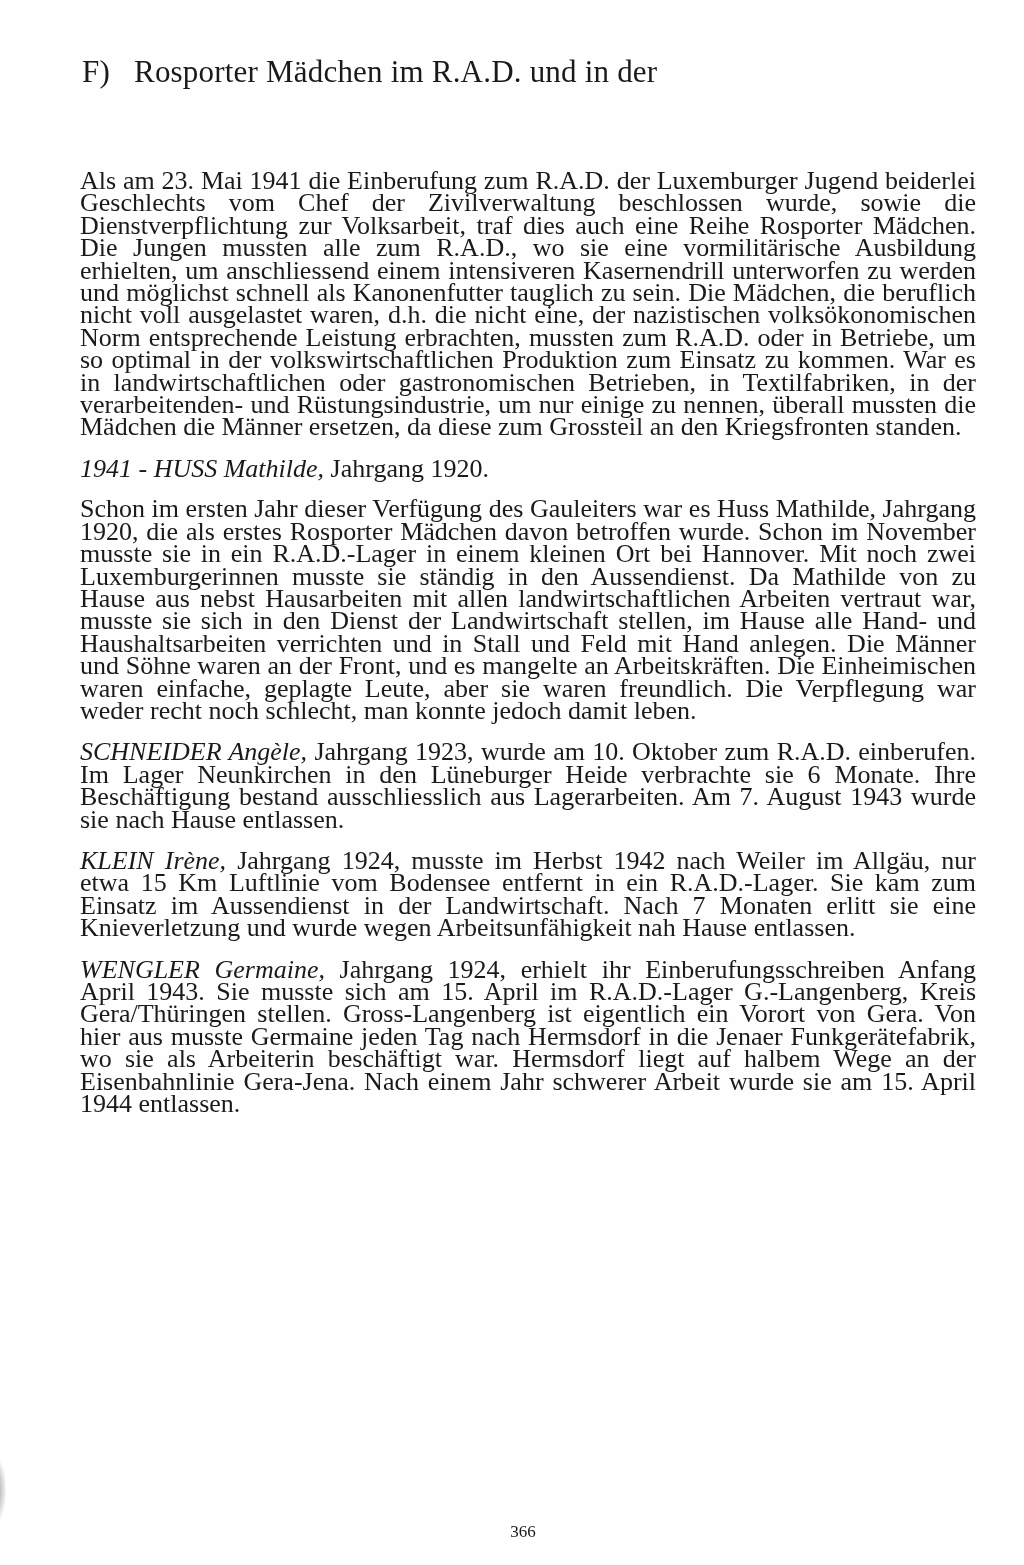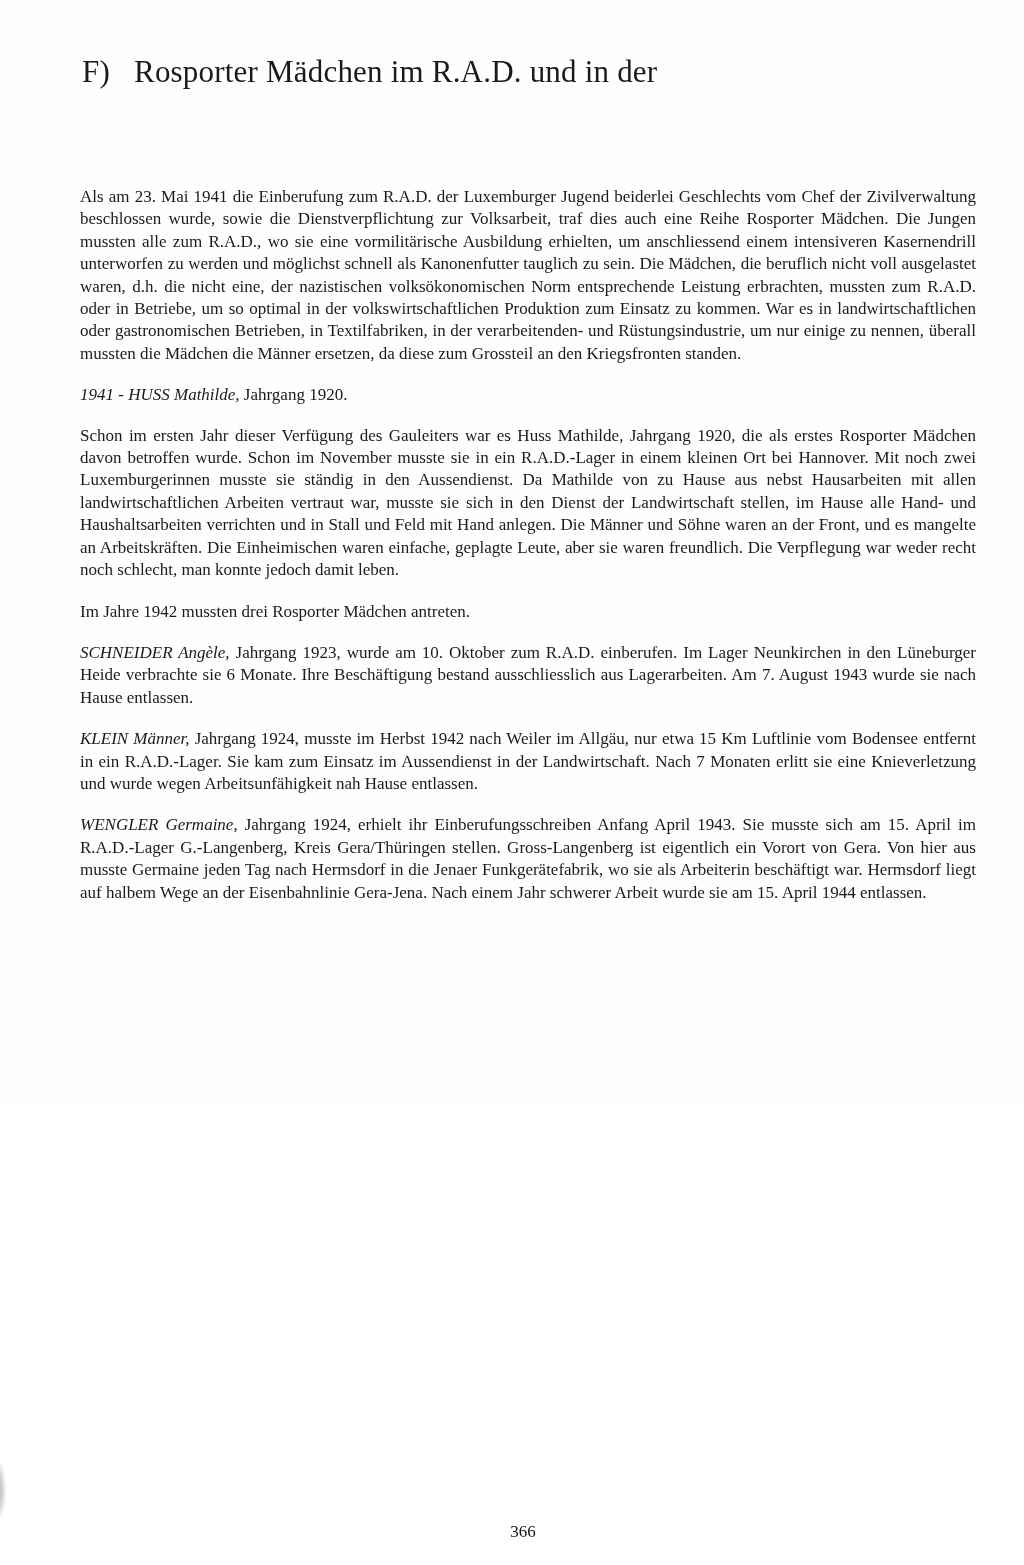--- a/index.html
+++ b/index.html
@@ -45,23 +45,23 @@
     display: inline-block;
     width: 52px;
   }
   .title .line2 {
     display: block;
     padding-left: 52px;
   }
   .body-text {
     position: absolute;
     left: 80px;
-    top: 186px;
+    top: 170px;
     width: 896px;
-    font-size: 17px;
+    font-size: 26px;
     line-height: 22.4px;
     text-align: justify;
   }
   .body-text p {
     margin: 0 0 19px 0;
     hyphens: manual;
   }
   .body-text p.tight {
     margin-bottom: 18px;
   }
@@ -91,25 +91,24 @@
   </h1>
 
   <div class="body-text">
     <p>Als am 23. Mai 1941 die Einberufung zum R.A.D. der Luxemburger Jugend beiderlei Geschlechts vom Chef der Zivilverwaltung beschlossen wurde, sowie die Dienstverpflichtung zur Volksarbeit, traf dies auch eine Reihe Rosporter Mädchen. Die Jungen mussten alle zum R.A.D., wo sie eine vormilitärische Ausbildung erhielten, um anschliessend einem intensiveren Kasernendrill unterworfen zu werden und möglichst schnell als Kanonenfutter tauglich zu sein. Die Mädchen, die beruflich nicht voll ausgelastet waren, d.h. die nicht eine, der nazisti­schen volksökonomischen Norm entsprechende Leistung erbrachten, mussten zum R.A.D. oder in Betriebe, um so optimal in der volkswirtschaftlichen Produktion zum Einsatz zu kommen. War es in landwirtschaftlichen oder gastronomischen Betrieben, in Textilfabriken, in der verarbeitenden- und Rüstungsindustrie, um nur einige zu nennen, überall mussten die Mäd­chen die Männer ersetzen, da diese zum Grossteil an den Kriegsfronten standen.</p>
 
     <p class="tight"><span class="it">1941 - HUSS Mathilde,</span><span> Jahrgang 1920.</span></p>
 
     <p>Schon im ersten Jahr dieser Verfügung des Gauleiters war es Huss Mathilde, Jahrgang 1920, die als erstes Rosporter Mädchen davon betroffen wurde. Schon im November musste sie in ein R.A.D.-Lager in einem kleinen Ort bei Hannover. Mit noch zwei Luxemburgerinnen musste sie ständig in den Aussendienst. Da Mathilde von zu Hause aus nebst Hausarbeiten mit allen landwirtschaftlichen Arbeiten vertraut war, musste sie sich in den Dienst der Landwirtschaft stellen, im Hause alle Hand- und Haushaltsarbeiten verrichten und in Stall und Feld mit Hand anlegen. Die Männer und Söhne waren an der Front, und es mangelte an Arbeitskräften. Die Einheimischen waren einfache, geplagte Leute, aber sie waren freundlich. Die Verpflegung war weder recht noch schlecht, man konnte jedoch damit leben.</p>
 
 
-    <p>Im Jahre 1942 mussten drei Rosporter Mädchen antreten.</p>
 
 
     <p><span class="it">SCHNEIDER Angèle,</span><span> Jahrgang 1923, wurde am 10. Oktober zum R.A.D. einberufen. Im Lager Neunkirchen in den Lüneburger Heide verbrachte sie 6 Monate. Ihre Beschäftigung bestand ausschliesslich aus Lagerarbeiten. Am 7. August 1943 wurde sie nach Hause entlassen.</span></p>
 
-    <p><span class="it">KLEIN Männer,</span><span> Jahrgang 1924, musste im Herbst 1942 nach Weiler im Allgäu, nur etwa 15 Km Luftlinie vom Bodensee entfernt in ein R.A.D.-Lager. Sie kam zum Einsatz im Aussendienst in der Landwirtschaft. Nach 7 Monaten erlitt sie eine Knieverletzung und wurde wegen Arbeits­unfähigkeit nah Hause entlassen.</span></p>
+    <p><span class="it">KLEIN Irène,</span><span> Jahrgang 1924, musste im Herbst 1942 nach Weiler im Allgäu, nur etwa 15 Km Luftlinie vom Bodensee entfernt in ein R.A.D.-Lager. Sie kam zum Einsatz im Aussendienst in der Landwirtschaft. Nach 7 Monaten erlitt sie eine Knieverletzung und wurde wegen Arbeits­unfähigkeit nah Hause entlassen.</span></p>
 
 
     <p><span class="it">WENGLER Germaine,</span><span> Jahrgang 1924, erhielt ihr Einberufungsschreiben Anfang April 1943. Sie musste sich am 15. April im R.A.D.-Lager G.-Langenberg, Kreis Gera/Thüringen stellen. Gross-Langenberg ist eigentlich ein Vorort von Gera. Von hier aus musste Germaine jeden Tag nach Hermsdorf in die Jenaer Funkgerätefabrik, wo sie als Arbeiterin beschäftigt war. Herms­dorf liegt auf halbem Wege an der Eisenbahnlinie Gera-Jena. Nach einem Jahr schwerer Arbeit wurde sie am 15. April 1944 entlassen.</span></p>
   </div>
 
   <div class="page-number"><span>366</span></div>
 </div>
 
 </body></html>

